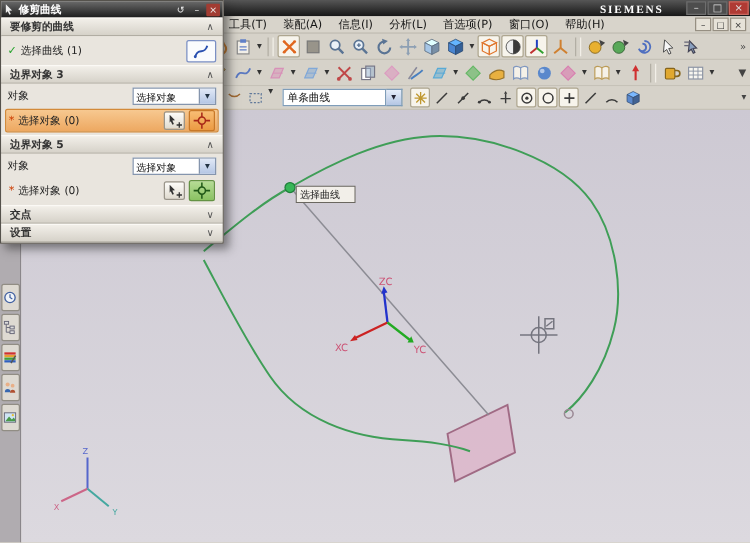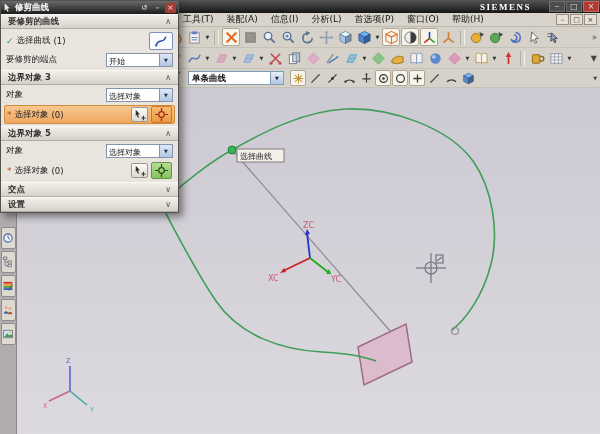--- a/index.html
+++ b/index.html
@@ -19,21 +19,21 @@
     border-bottom:1px solid #bcb8ae;display:flex;align-items:center;gap:13px;padding-left:167px;box-sizing:border-box;}
   #menubar .mi{font-size:9px;color:#161616;white-space:nowrap;}
   #mdi{position:absolute;right:3px;top:14px;display:flex;gap:1px;}
   .mdibtn{width:13px;height:11px;background:#e6e2d8;border:1px solid #968f82;box-sizing:border-box;
     display:flex;align-items:center;justify-content:center;font-size:7px;color:#333;}
   
   .trow{position:absolute;left:0;width:600px;background:#d6d2c9;display:flex;align-items:center;
     padding-left:166px;box-sizing:border-box;border-bottom:1px solid #c6c2b8;gap:1px;}
   #trow1{top:27px;height:21px;}
   #trow2{top:48px;height:21px;}
-  #trow3{top:69px;height:19px;padding-left:73px;font-weight:bold;}
+  #trow3{top:69px;height:19px;padding-left:111px;}
   .icon{width:18px;height:18px;display:flex;align-items:center;justify-content:center;
     border:1px solid transparent;border-radius:2px;box-sizing:border-box;flex:none;}
   #trow3 .icon{width:16px;height:16px;}
   .icon.pressed{background:#f7f4ec;border-color:#aea690;}
   .sep{width:3px;height:15px;border-left:1px solid #b2aea4;border-right:1px solid #f2efe8;margin:0 2px;flex:none;}
   .dd{font-size:5px;color:#333;width:7px;text-align:center;flex:none;}
   .ovf{margin-left:auto;margin-right:3px;font-size:8px;color:#444;}
   #combo{display:inline-flex;margin:0 5px;flex:none;}
   #combo .cfield{width:83px;height:14px;background:#fff;border:1px solid #7f9db9;box-sizing:border-box;
     font-size:8.5px;color:#111;padding:1px 3px;white-space:nowrap;overflow:hidden;}
@@ -582,27 +582,20 @@
       <span class="check">✓</span>
       <span class="lbl">选择曲线</span>
       <span class="lbl">(1)</span>
       <span class="selcurve-btn">
         <svg width="16" height="14" viewBox="0 0 16 16">
           <path d="M2.5 13 C5 4 11 12 13.5 3" fill="none" stroke="#2a50b0" stroke-width="1.8"></path>
           <circle cx="2.5" cy="13" r="1.3" fill="#2a50b0"></circle>
         </svg>
       </span>
     </div>
-    <div class="drow">
-      <span class="lbl">要修剪的端点</span>
-      <span class="dropdown">
-        <span class="dd-val">开始</span>
-        <span class="dd-btn">▼</span>
-      </span>
-    </div>
   </div>
 
   <div class="dhdr">
     <span class="ht">边界对象 3</span>
     <span class="chev">∧</span>
   </div>
   <div class="dpanel">
     <div class="drow">
       <span class="lbl">对象</span>
       <span class="dropdown">

